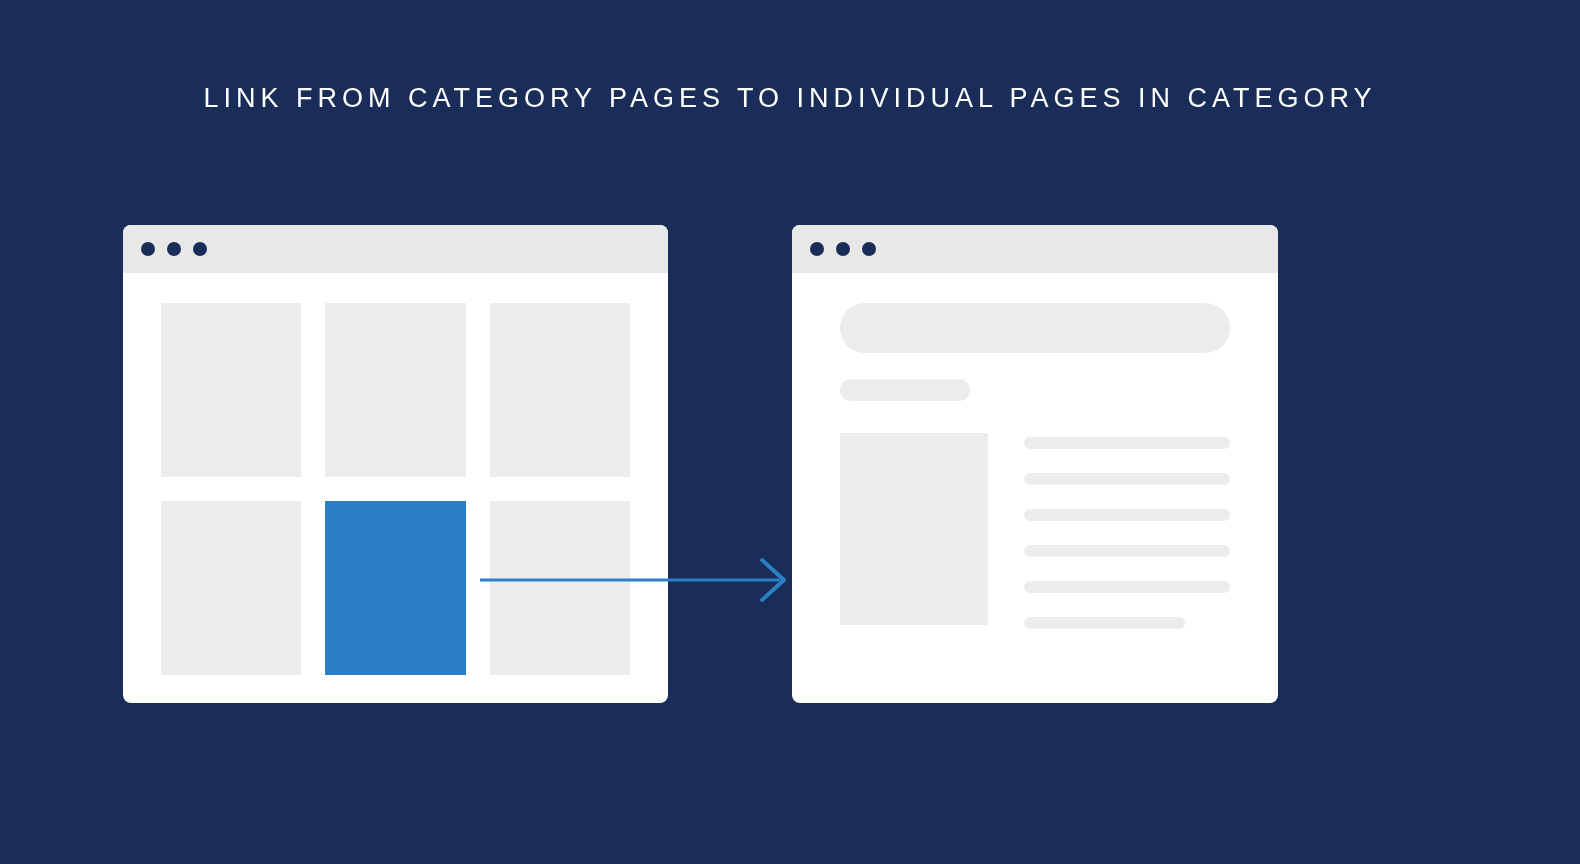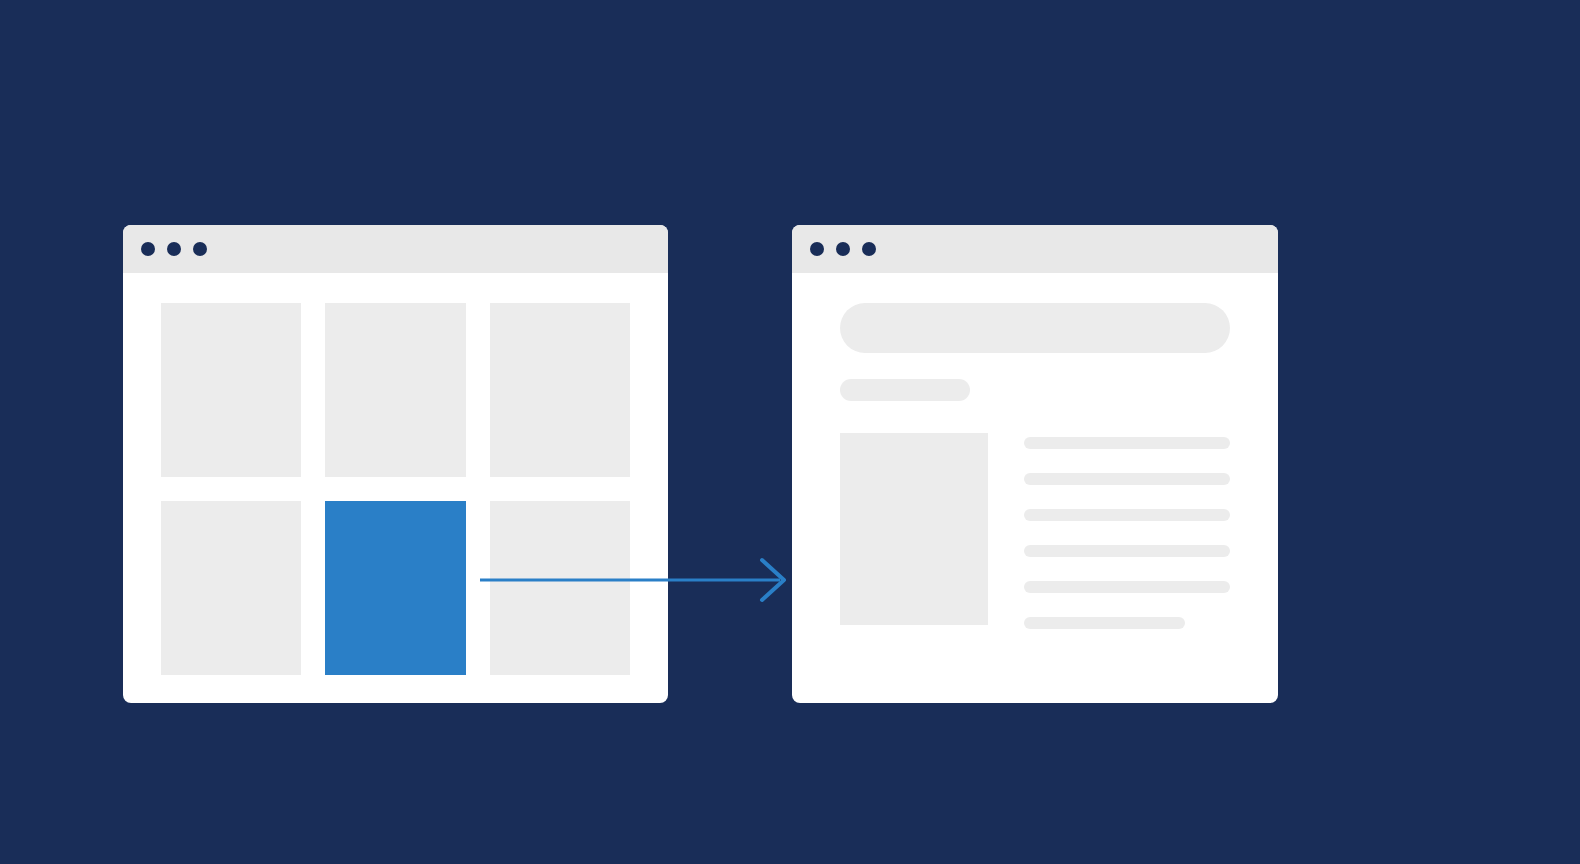--- a/index.html
+++ b/index.html
@@ -24,20 +24,21 @@
   .line{height:12px;border-radius:7px;background:#ececec}
   .line.short{width:78%}
   
   .arrow{position:absolute;left:480px;top:540px;width:320px;height:80px;pointer-events:none}
 </style>
 </head>
 <body>
 
 <div class="stage">
 
+  <div class="title">LINK FROM CATEGORY PAGES TO INDIVIDUAL PAGES IN CATEGORY</div>
 
   <div class="window win-left">
     <div class="chrome">
       <span class="dot"></span>
       <span class="dot"></span>
       <span class="dot"></span>
     </div>
     <div class="grid">
       <div class="tile"></div>
       <div class="tile"></div>

